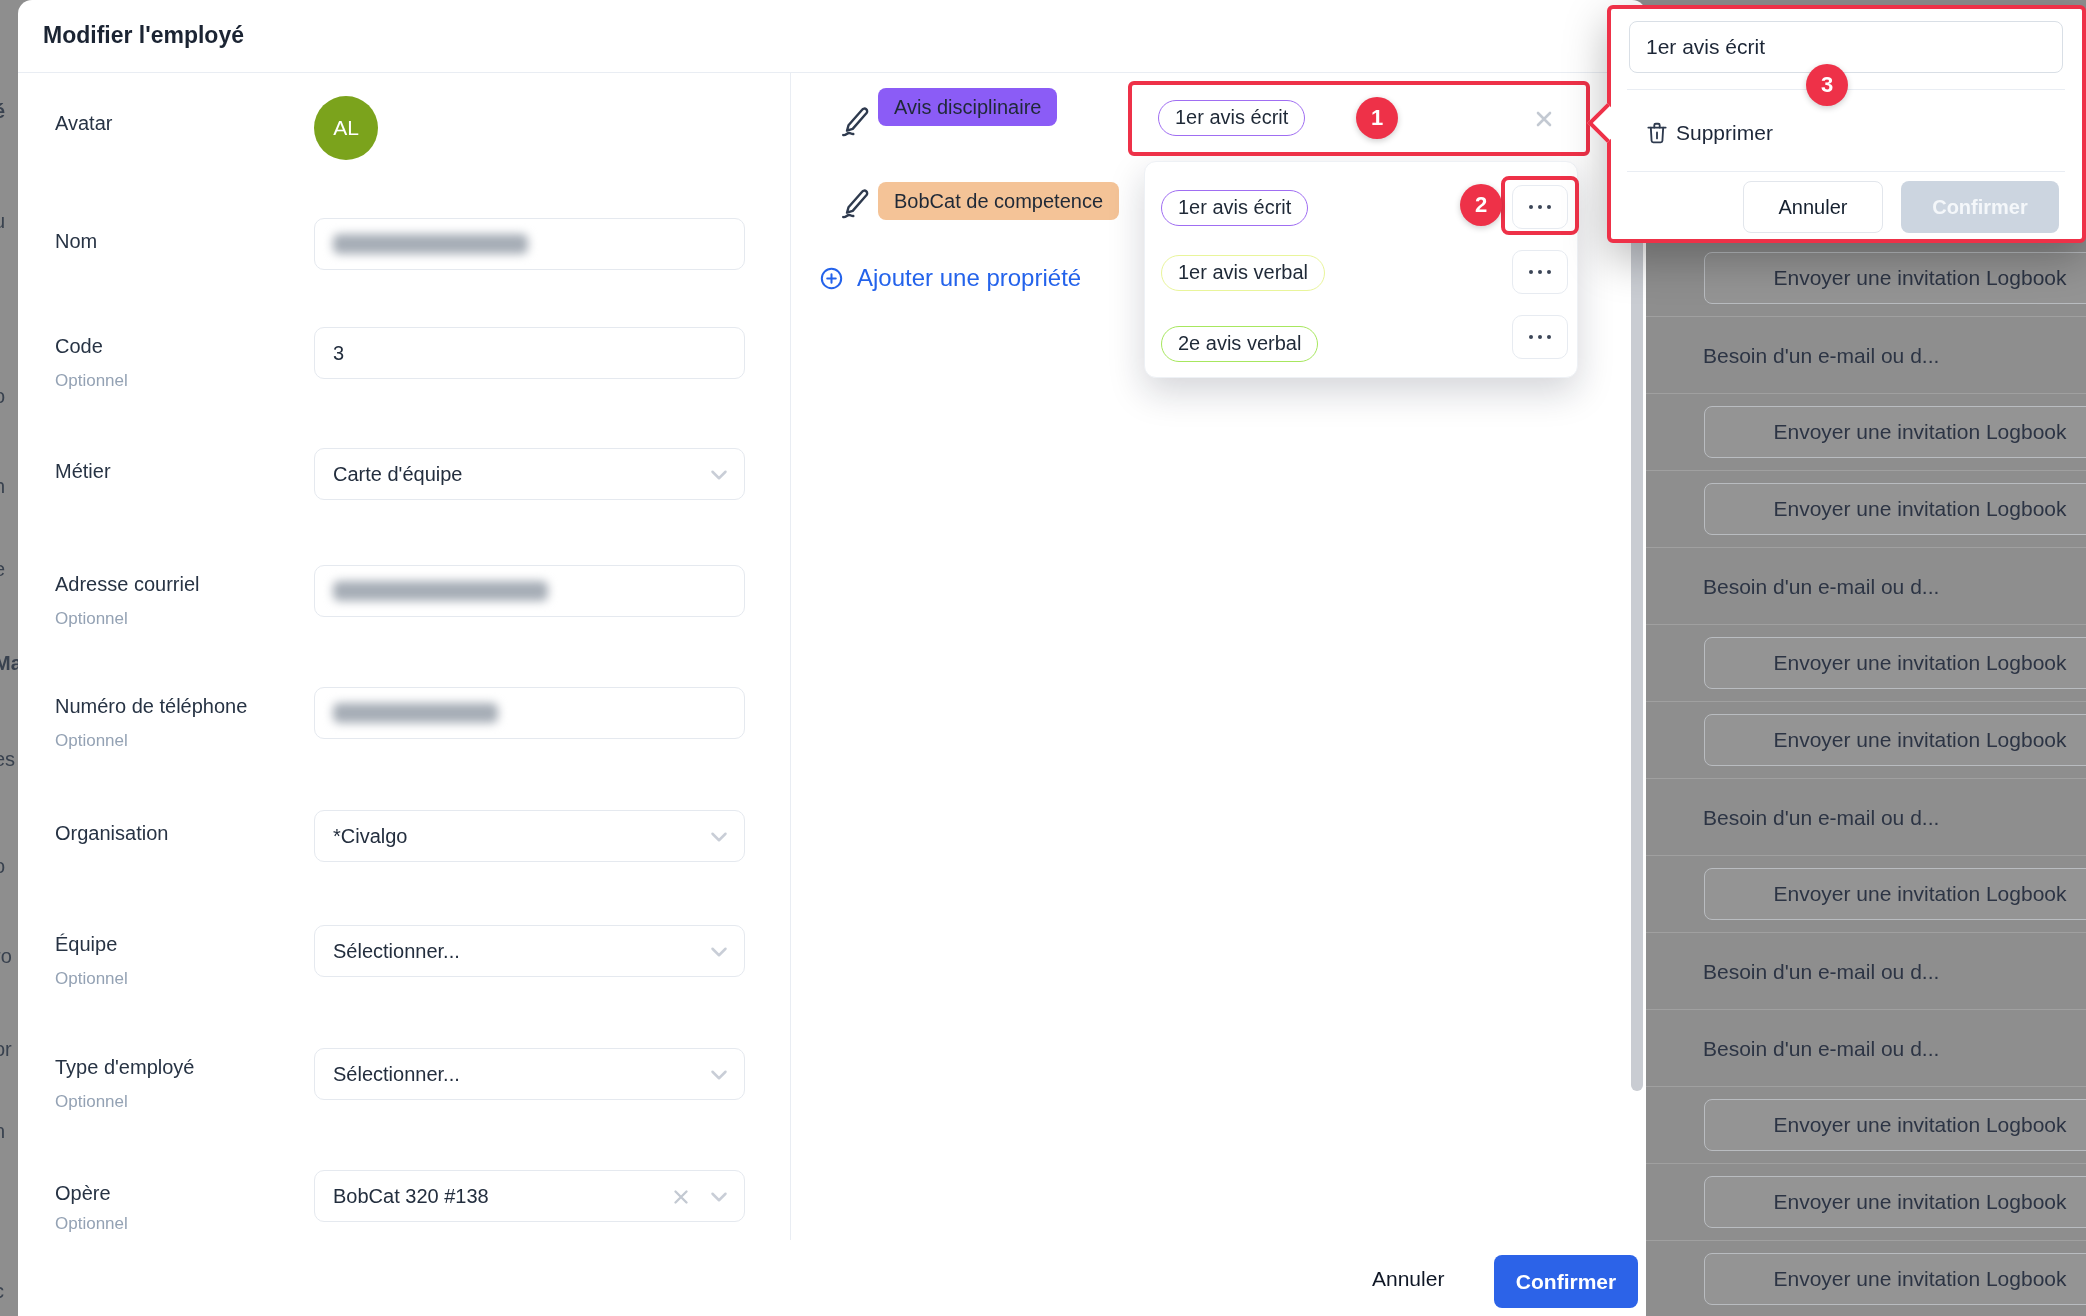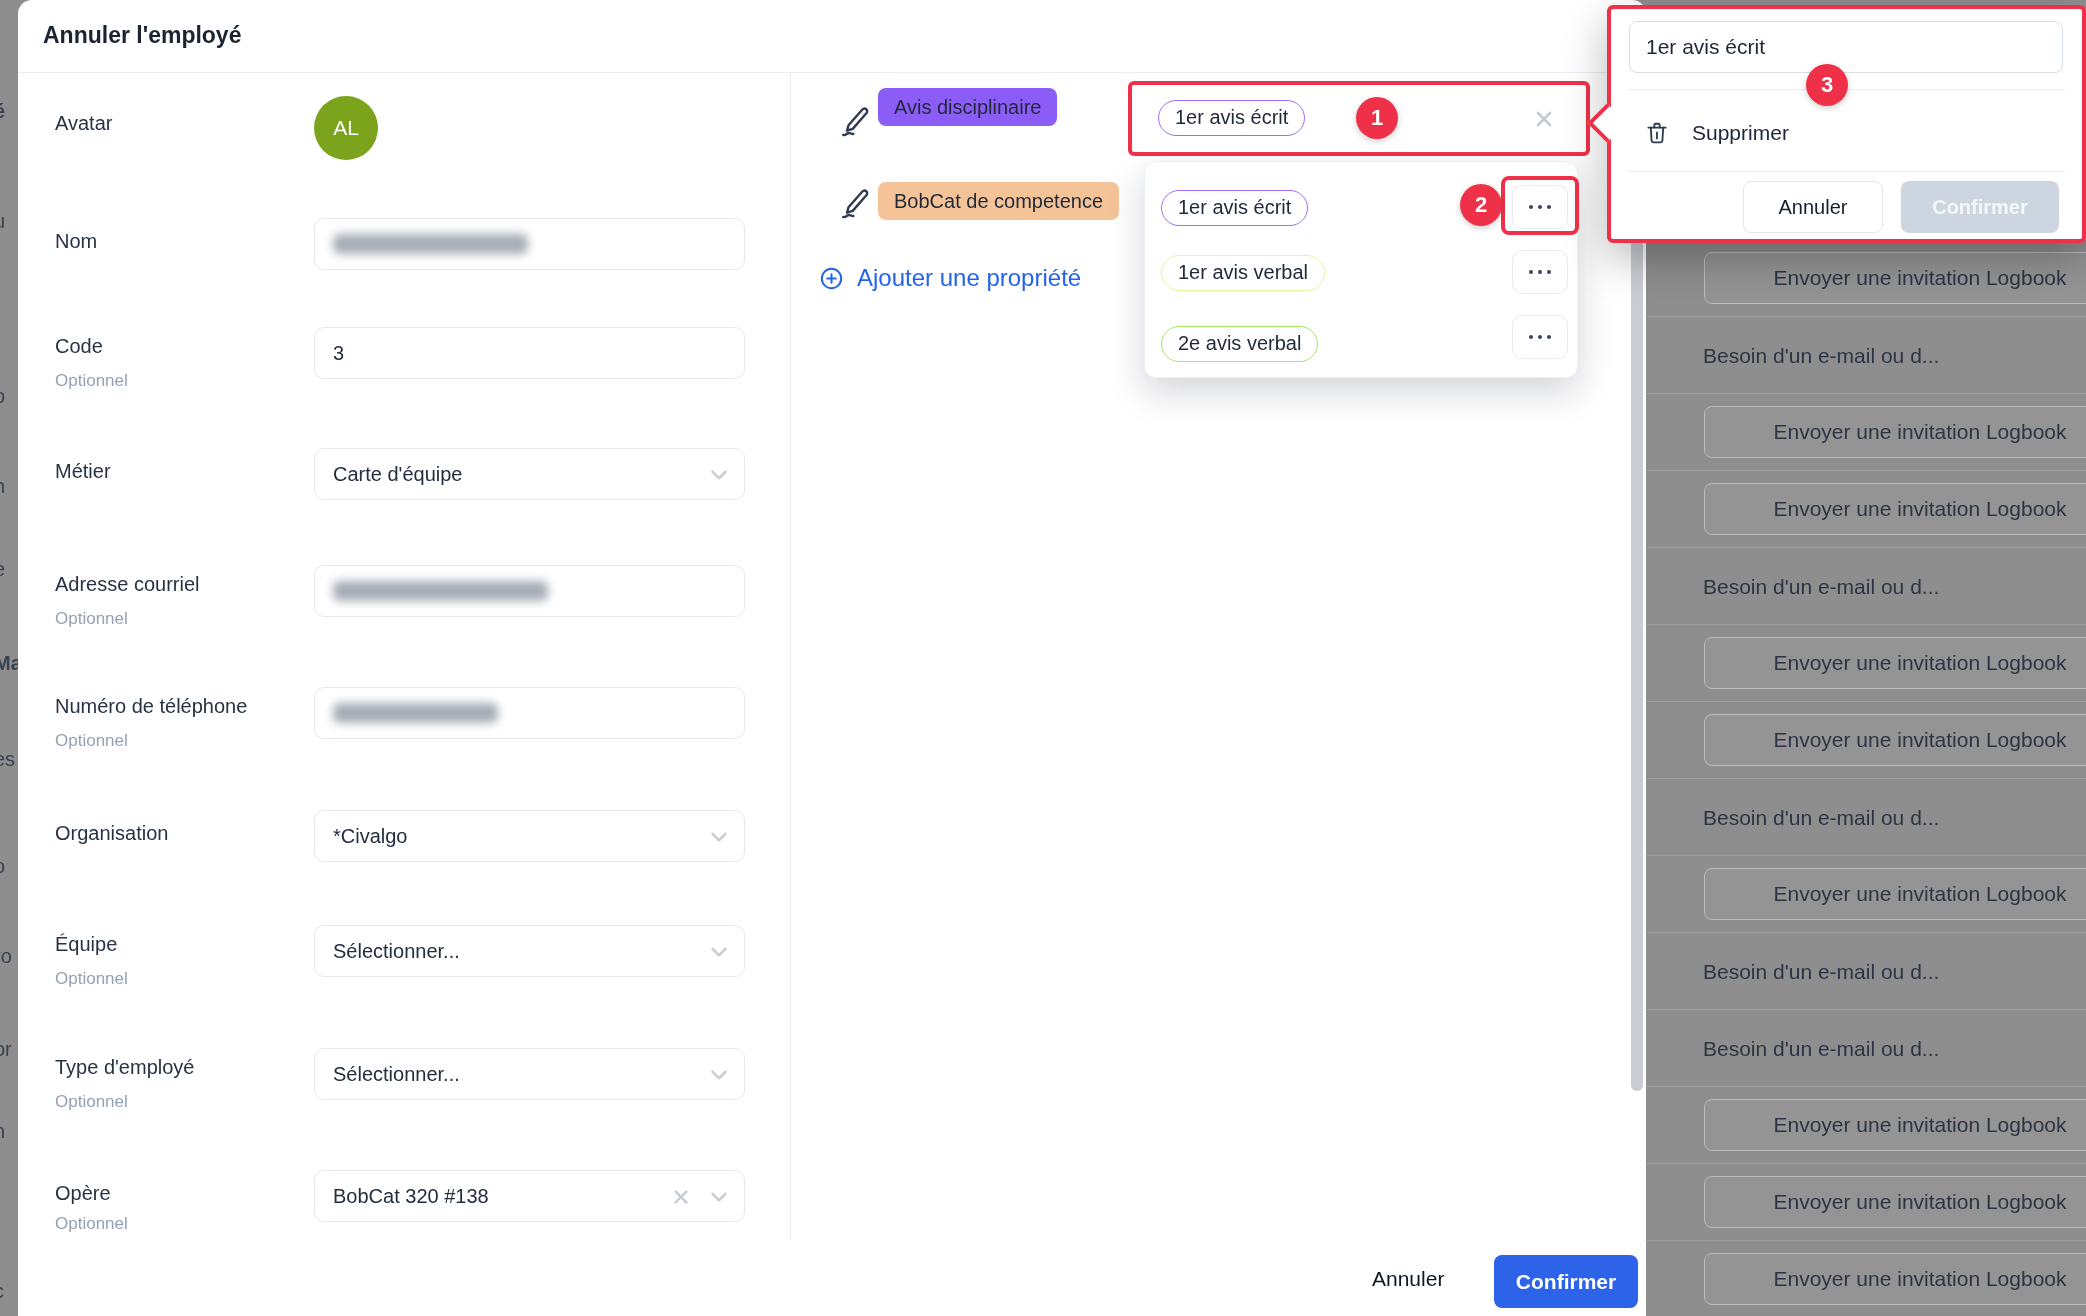--- a/index.html
+++ b/index.html
@@ -73,21 +73,21 @@
   
   #popover{position:absolute;left:1607px;top:5px;width:479px;height:238px;background:#fff;
            border:4px solid var(--red);border-radius:6px;box-shadow:0 16px 44px rgba(0,0,0,.28);z-index:20;}
   #pop-arrow{position:absolute;left:-18px;top:100px;width:28px;height:28px;background:#fff;
              border-left:4px solid var(--red);border-bottom:4px solid var(--red);transform:rotate(45deg);}
   #pop-input{position:absolute;left:18px;top:12px;width:434px;height:52px;border:1px solid #d9dfe6;
              border-radius:8px;font-size:21px;color:#1d2737;padding:0 16px;outline:none;
              font-family:"Liberation Sans",sans-serif;background:#fff;}
   .pop-div{position:absolute;left:16px;width:438px;height:1px;background:var(--div);}
   #pop-div1{top:80px;} #pop-div2{top:162px;}
-  #pop-delete{position:absolute;left:33px;top:98px;height:52px;display:flex;align-items:center;gap:22px;cursor:pointer;}
+  #pop-delete{position:absolute;left:33px;top:98px;height:52px;display:flex;align-items:center;gap:6px;cursor:pointer;}
   #pop-delete span{font-size:21px;color:#1d2739;}
   .pop-btn{position:absolute;top:172px;height:52px;border-radius:8px;display:flex;align-items:center;
            justify-content:center;font-size:20px;}
   #pop-cancel{left:132px;width:140px;background:#fff;border:1px solid #e2e6ec;color:#15202f;font-weight:500;}
   #pop-confirm{left:290px;width:158px;background:#ccd5e0;color:#f4f7fa;font-weight:600;}
 
   
   #footer-cancel{position:absolute;left:1372px;top:1267px;font-size:21px;font-weight:500;color:#0f1726;z-index:3;cursor:pointer;}
   #footer-confirm{position:absolute;left:1494px;top:1255px;width:144px;height:53px;background:#2c63e8;
                   border-radius:8px;color:#fff;font-size:21px;font-weight:600;display:flex;
@@ -118,21 +118,21 @@
     <div class="frag b" style="top: 652px;">Ma</div>
     <div class="frag" style="top: 748px;">es</div>
     <div class="frag" style="top: 855px;">o</div>
     <div class="frag" style="top: 945px;">ro</div>
     <div class="frag" style="top: 1038px;">or</div>
     <div class="frag" style="top: 1120px;">n</div>
     <div class="frag" style="top: 1280px;">c</div>
   </div>
 
 <div id="modal"></div>
-<div id="title">Annuler l'employé</div>
+<div id="title">Modifier l'employé</div>
 <div id="header-divider"></div>
 <div id="col-divider"></div>
 
 <div id="form-rows">
     <div class="form-row" style="top: 96px;">
       <div class="flabel" style="top: 16px;">Avatar</div>
       <div class="avatar">AL</div>
     </div>
     <div class="form-row" style="top: 218px;">
       <div class="flabel">Nom</div>

